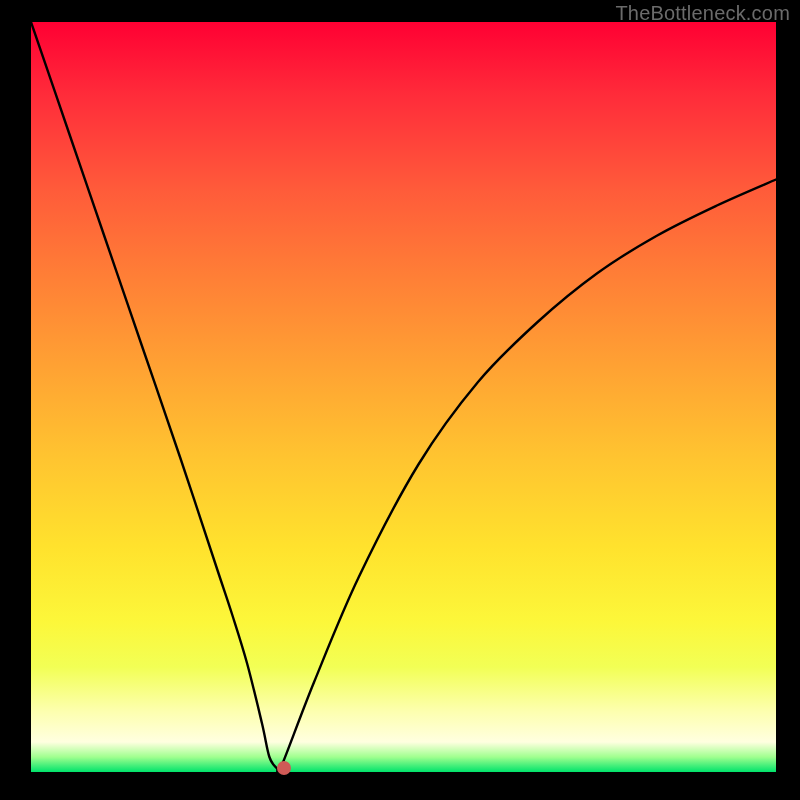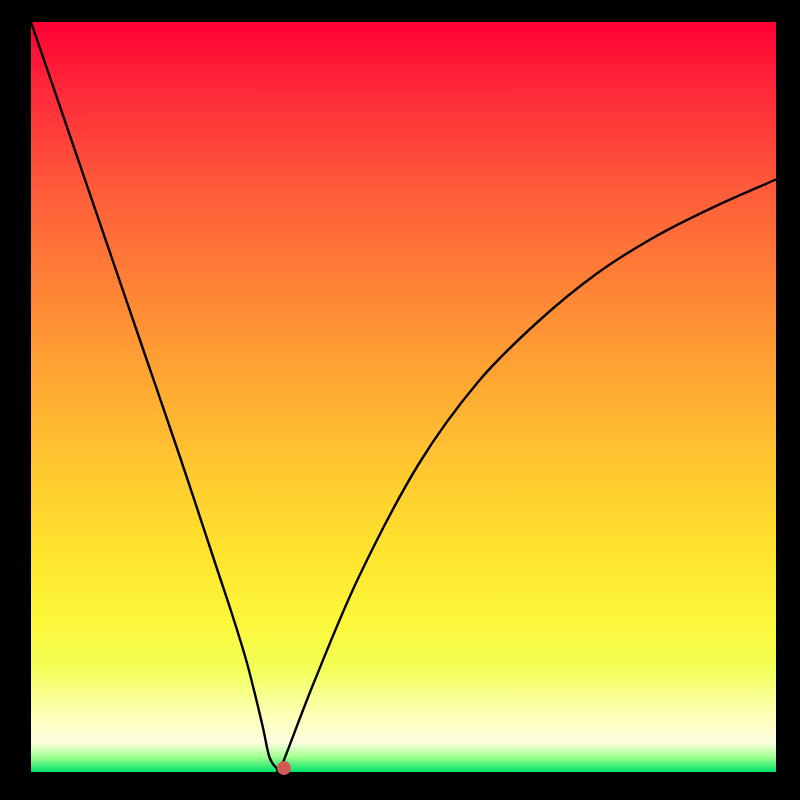--- a/index.html
+++ b/index.html
@@ -66,20 +66,21 @@
     background: #d05a56;
     transform: translate(-50%, -50%);
     z-index: 3;
   }
 </style>
 </head>
 <body>
 
 <div class="frame">
 
+  <div class="watermark">TheBottleneck.com</div>
 
   <div class="plot-area"></div>
 
   <svg class="curve" viewBox="0 0 745 750" preserveAspectRatio="none">
     <path id="curve-path" fill="none" stroke="#000" stroke-width="2.4" stroke-linejoin="round" stroke-linecap="round" d="M 0.00 0.00 C 6.21 18.13, 24.83 72.50, 37.25 108.75 C 49.67 145.00, 62.08 181.25, 74.50 217.50 C 86.92 253.75, 99.33 290.00, 111.75 326.25 C 124.17 362.50, 136.58 398.13, 149.00 435.00 C 161.42 471.88, 177.56 521.25, 186.25 547.50 C 194.94 573.75, 196.18 576.88, 201.15 592.50 C 206.12 608.13, 211.08 623.13, 216.05 641.25 C 221.02 659.38, 227.22 685.63, 230.95 701.25 C 234.67 716.88, 235.92 727.50, 238.40 735.00 C 240.88 742.50, 243.99 744.38, 245.85 746.25 C 247.71 748.13, 243.37 760.63, 249.58 746.25 C 255.78 731.88, 270.06 691.88, 283.10 660.00 C 296.14 628.13, 310.42 591.25, 327.80 555.00 C 345.18 518.75, 367.53 475.00, 387.40 442.50 C 407.27 410.00, 427.13 383.75, 447.00 360.00 C 466.87 336.25, 486.73 318.13, 506.60 300.00 C 526.47 281.88, 546.33 265.63, 566.20 251.25 C 586.07 236.88, 605.93 225.00, 625.80 213.75 C 645.67 202.50, 665.53 193.13, 685.40 183.75 C 705.27 174.38, 735.07 161.88, 745.00 157.50"></path>
   </svg>
 
   <div id="marker" class="marker" style="left: 284.3px; top: 768.25px;"></div>
 
 </div>

